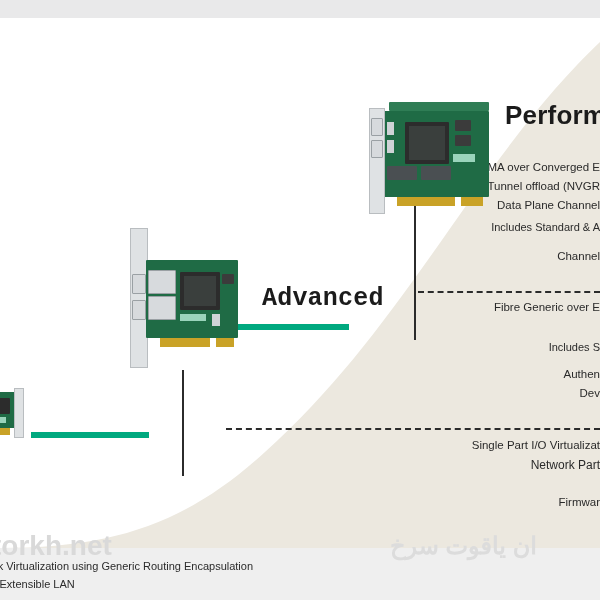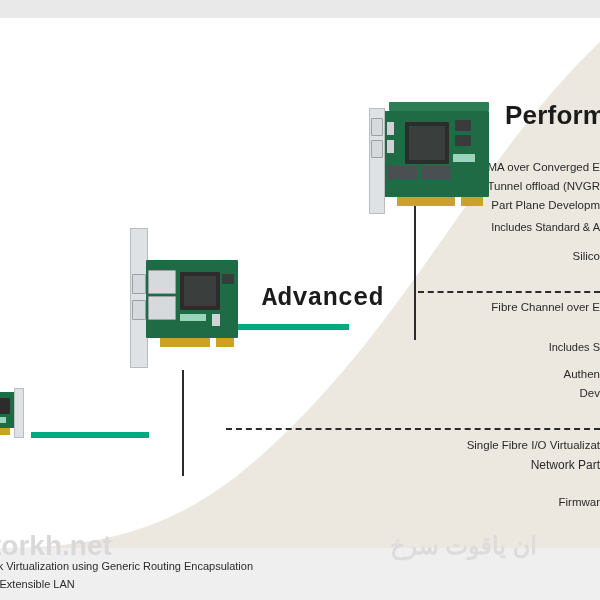--- a/index.html
+++ b/index.html
@@ -152,43 +152,43 @@
   <svg class="curve" viewBox="0 0 600 600" preserveAspectRatio="none">
     <path d="M0,548 C 120,548 190,520 265,452 C 345,380 400,300 470,200 C 520,128 560,80 600,42 L600,548 Z" fill="#ece8df"></path>
   </svg>
 
   <div class="tier-title" style="left:505px; top:100px; font-size:26px;">Performa</div>
 
   <div class="vrule" style="left:414px; top:140px; height:200px;"></div>
 
   <div class="feat" style="right:0px; top:160px; width:600px; font-size:11.5px;">RDMA over Converged E</div>
   <div class="feat" style="right:0px; top:179px; width:600px; font-size:11.5px;">Tunnel offload (NVGR</div>
-  <div class="feat" style="right:0px; top:198px; width:600px; font-size:11.5px;">Part Plane Developm</div>
+  <div class="feat" style="right:0px; top:198px; width:600px; font-size:11.5px;">Data Plane Channel</div>
   <div class="feat bold" style="right:0px; top:220px; width:600px; font-size:11px;">Includes Standard &amp; A</div>
 
-  <div class="feat" style="right:0px; top:249px; width:600px; font-size:11.5px;">Silico</div>
+  <div class="feat" style="right:0px; top:249px; width:600px; font-size:11.5px;">Channel</div>
 
   <div class="dashrule" style="left:418px; top:291px; width:182px;"></div>
 
   <div class="tier-title" style="left:262px; top:284px; font-size:25px;font-family:Liberation Mono, monospace;">Advanced</div>
   <div class="tier-underline" style="left:231px; top:324px; width:118px;"></div>
 
   <div class="vrule" style="left:182px; top:370px; height:106px;"></div>
 
-  <div class="feat" style="right:0px; top:300px; width:600px; font-size:11.5px;">Fibre Channel over E</div>
+  <div class="feat" style="right:0px; top:300px; width:600px; font-size:11.5px;">Fibre Generic over E</div>
   <div class="feat bold" style="right:0px; top:340px; width:600px; font-size:11px;">Includes S</div>
 
   <div class="feat" style="right:0px; top:367px; width:600px; font-size:11.5px;">Authen</div>
   <div class="feat" style="right:0px; top:386px; width:600px; font-size:11.5px;">Dev</div>
 
   <div class="tier-underline" style="left:31px; top:432px; width:118px;"></div>
 
   <div class="dashrule" style="left:226px; top:428px; width:374px;"></div>
 
-  <div class="feat" style="right:0px; top:438px; width:600px; font-size:11.5px;">Single Fibre I/O Virtualizat</div>
+  <div class="feat" style="right:0px; top:438px; width:600px; font-size:11.5px;">Single Part I/O Virtualizat</div>
   <div class="feat" style="right:0px; top:457px; width:600px; font-size:12px;">Network Part</div>
 
   <div class="feat" style="right:0px; top:495px; width:600px; font-size:11.5px;">Firmwar</div>
 
   <div class="footnote" style="left:-6px; top:560px; font-size:11px;">rk Virtualization using Generic Routing Encapsulation</div>
   <div class="footnote" style="left:-6px; top:578px; font-size:11px;">l Extensible LAN</div>
 
   <div class="wm-en" style="left:-8px; top:530px; font-size:28px;">torkh.net</div>
   <div class="wm-fa" style="left:390px; top:532px; font-size:24px;">ان یاقوت سرخ</div>
 

